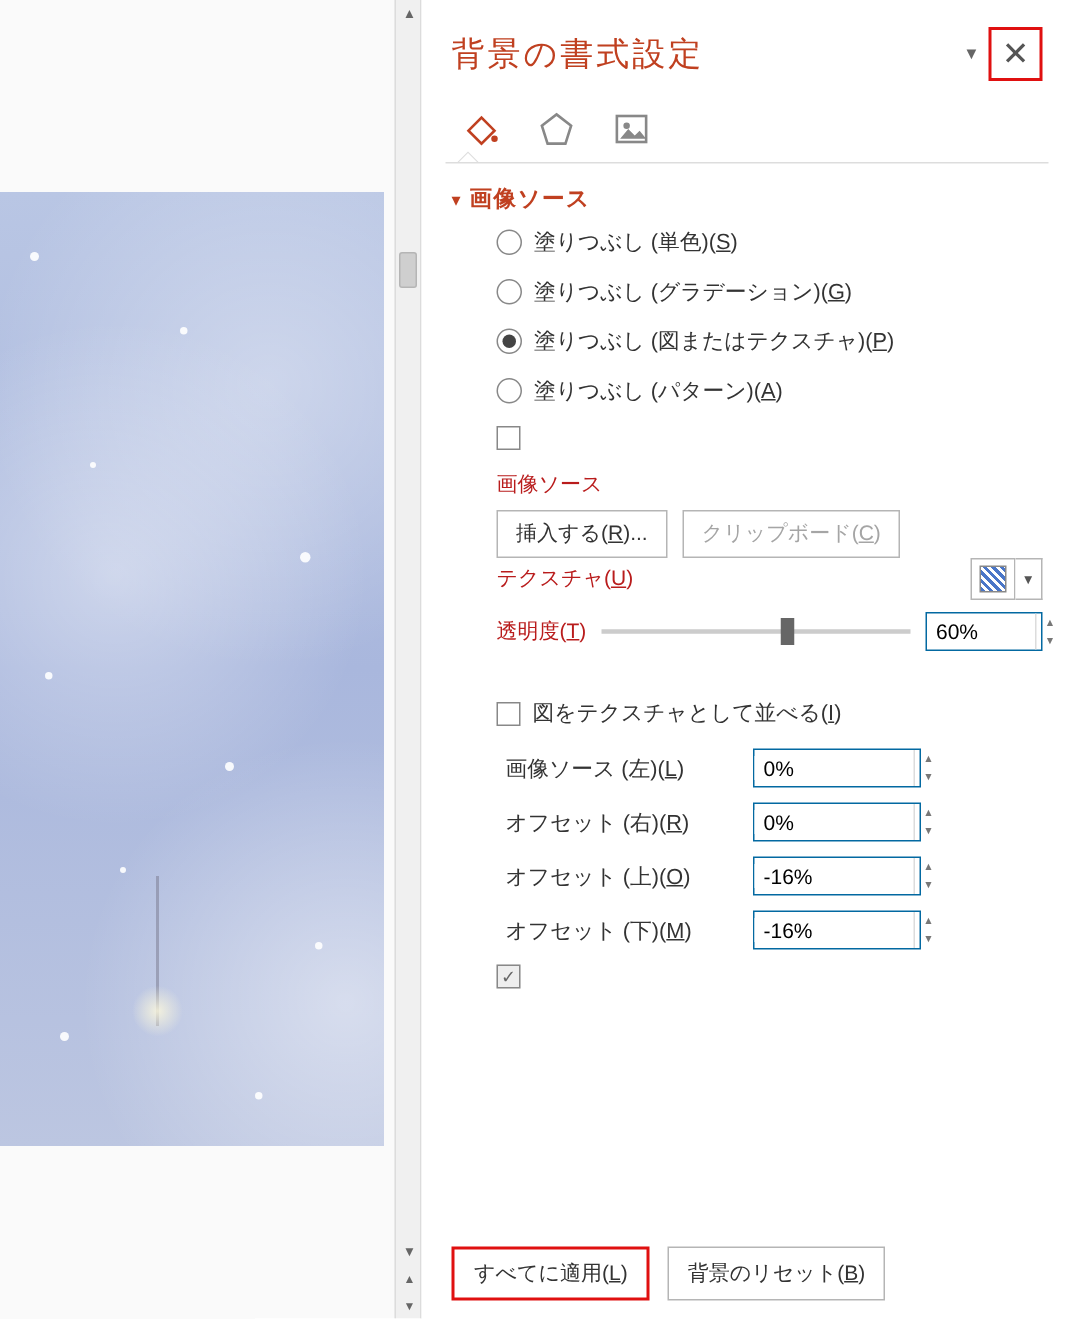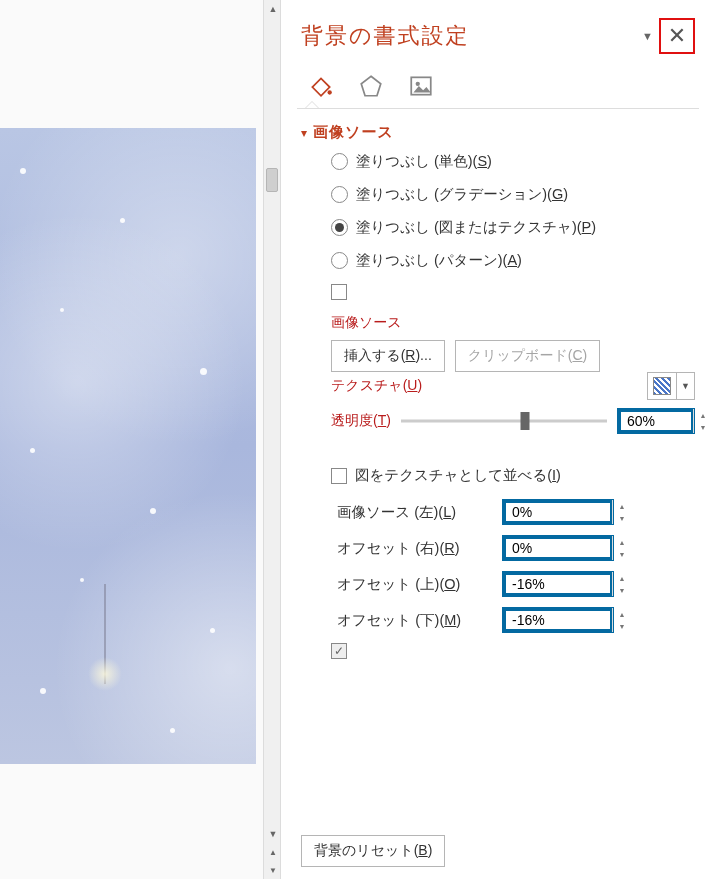--- a/index.html
+++ b/index.html
@@ -66,21 +66,21 @@
   .texture-row .sub-label { margin:0; flex:1; }
   .texture-btn { width:30px; height:28px; border:1px solid #b5b5b5; background:#fff; display:flex; align-items:center; justify-content:center; cursor:pointer; }
   .texture-swatch { width:18px; height:18px; background: repeating-linear-gradient(45deg,#4a76c8 0 2px,#fff 2px 4px); border:1px solid #888; }
   .texture-drop { width:18px; height:28px; border:1px solid #b5b5b5; border-left:none; background:#fff; display:flex; align-items:center; justify-content:center; font-size:9px; color:#555; cursor:pointer; }
 
   .slider-row { display:flex; align-items:center; gap:10px; margin-bottom:32px; }
   .slider-row .sub-label { margin:0; }
   .slider { flex:1; height:20px; position:relative; }
   .slider-track { position:absolute; left:0; right:0; top:50%; height:3px; background:#ccc; transform:translateY(-50%); }
   .slider-thumb { position:absolute; top:50%; width:9px; height:18px; background:#666; transform:translate(-50%,-50%); left:60%; }
-  .spin { width:78px; height:26px; border:4px solid #0369a1; display:flex; align-items:center;gap:20px; }
+  .spin { width:78px; height:26px; border:1px solid #0369a1; display:flex; align-items:center;gap:20px; }
   .spin input { border:none; width:52px; padding:0 6px; font-size:14px; outline:none; }
   .spin-btns { display:flex; flex-direction:column; border-left:1px solid #dcdcdc; }
   .spin-btns span { font-size:7px; color:#777; width:18px; height:12px; display:flex; align-items:center; justify-content:center; cursor:pointer; }
 
   .field-rows { margin-top:6px; margin-left:6px; }
   .field-row { display:flex; align-items:center; margin-bottom:10px; }
   .field-row .lbl { font-size:14.5px; color:#333; width:165px; }
   .field-row .spin { width:112px; }
   .field-row .spin input { width:86px; }
 
@@ -255,16 +255,17 @@
           </div>
       </div>
     </div>
 
     <div class="check-row" style="margin-top:8px">
       <span class="check disabled">✓</span>
     </div>
   </div>
 
   <div class="footer">
+    <button class="btn highlight"><span>すべてに適用(</span><span class="u">L</span><span>)</span></button>
     <button class="btn"><span>背景のリセット(</span><span class="u">B</span><span>)</span></button>
   </div>
 
 </div>
 
 </body></html>

